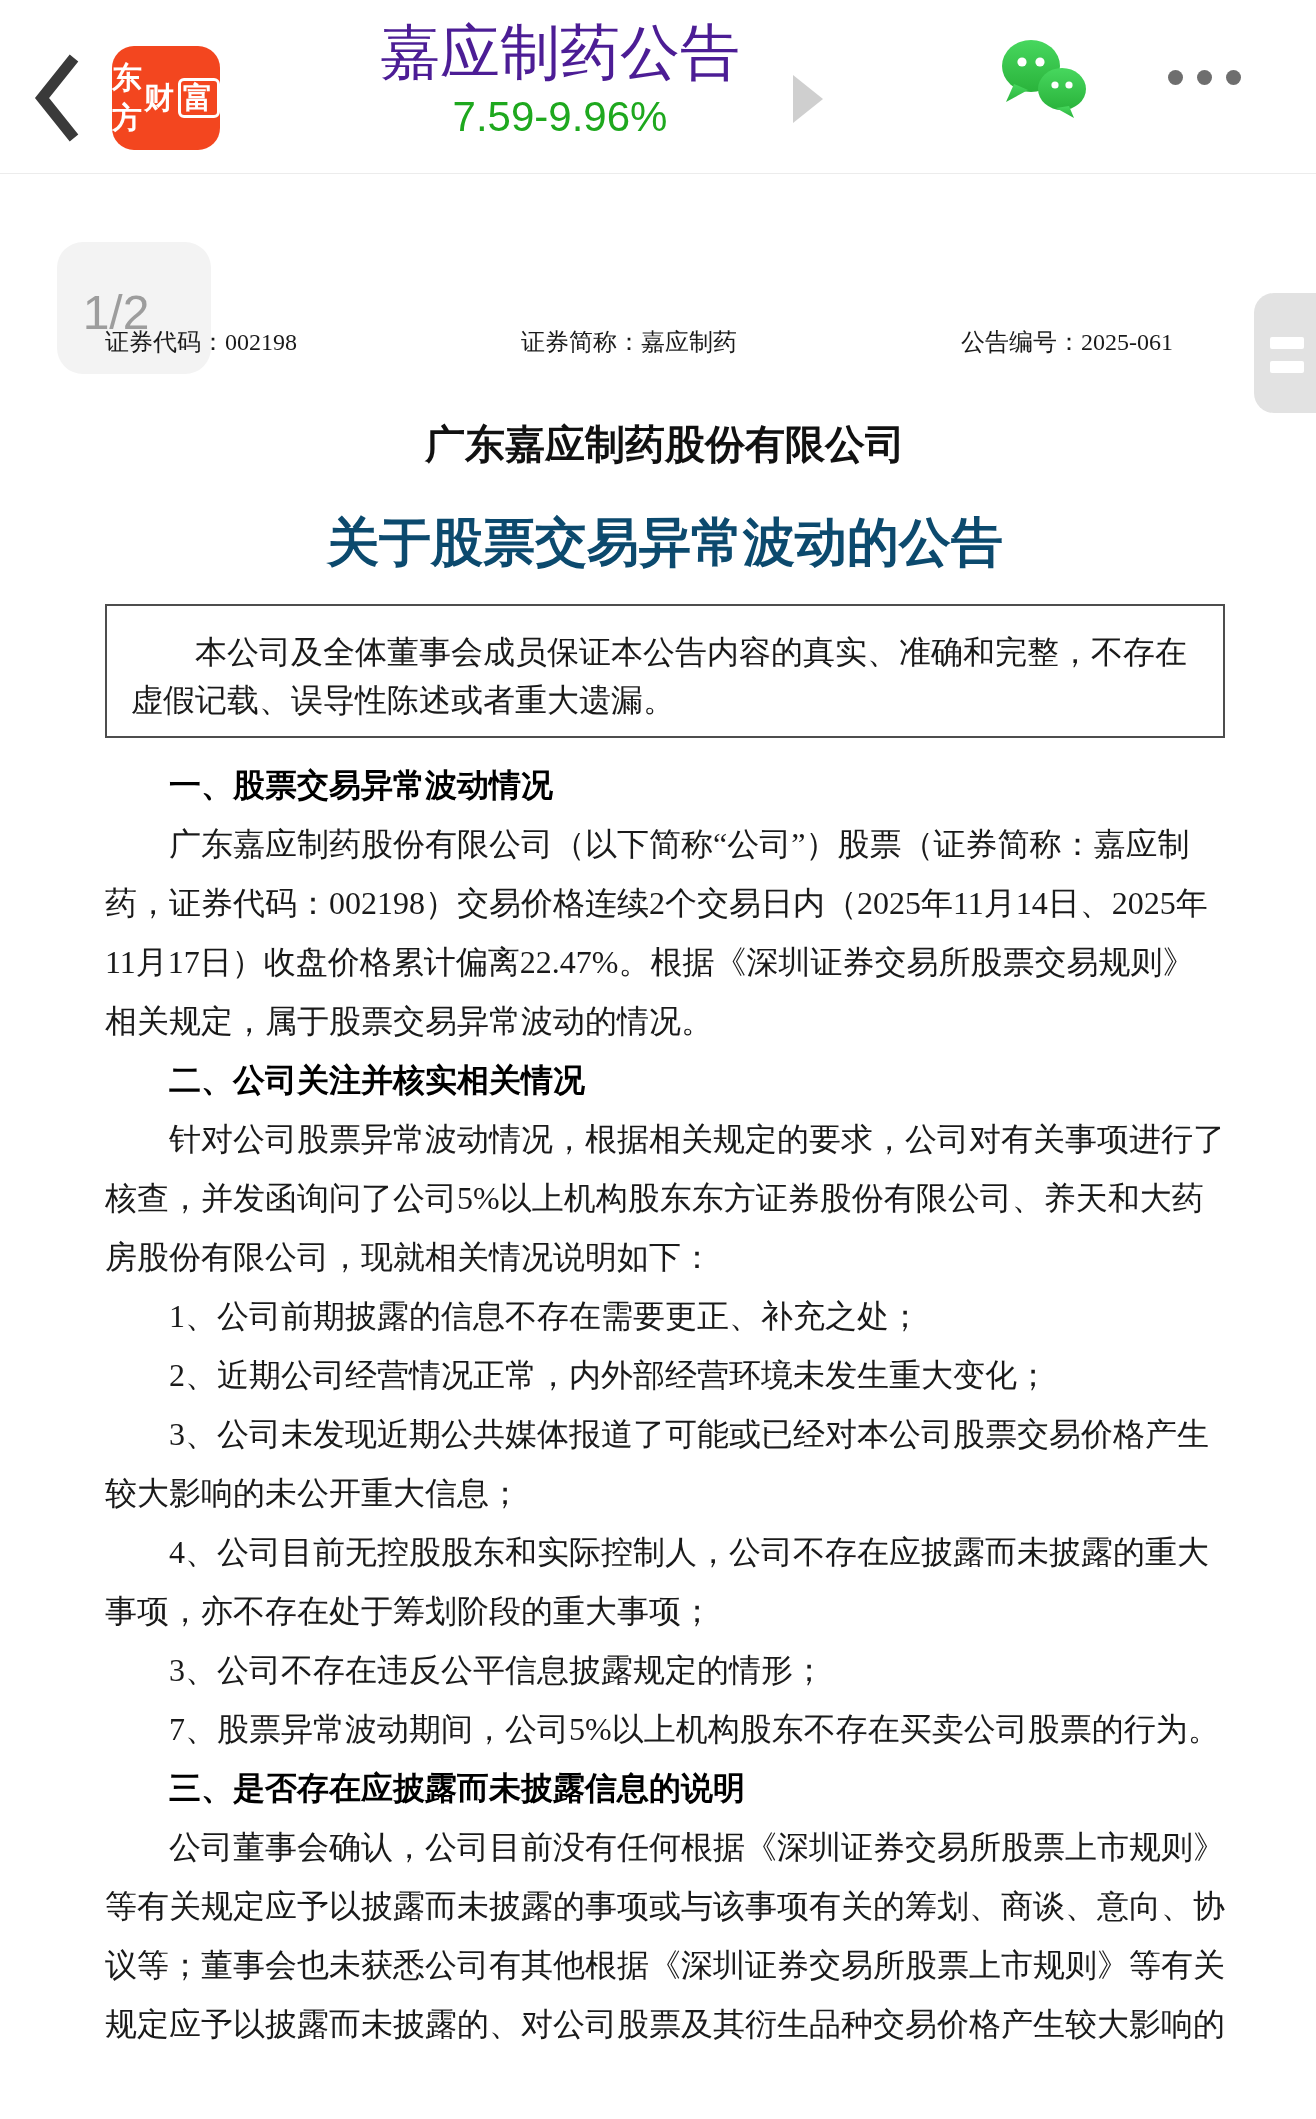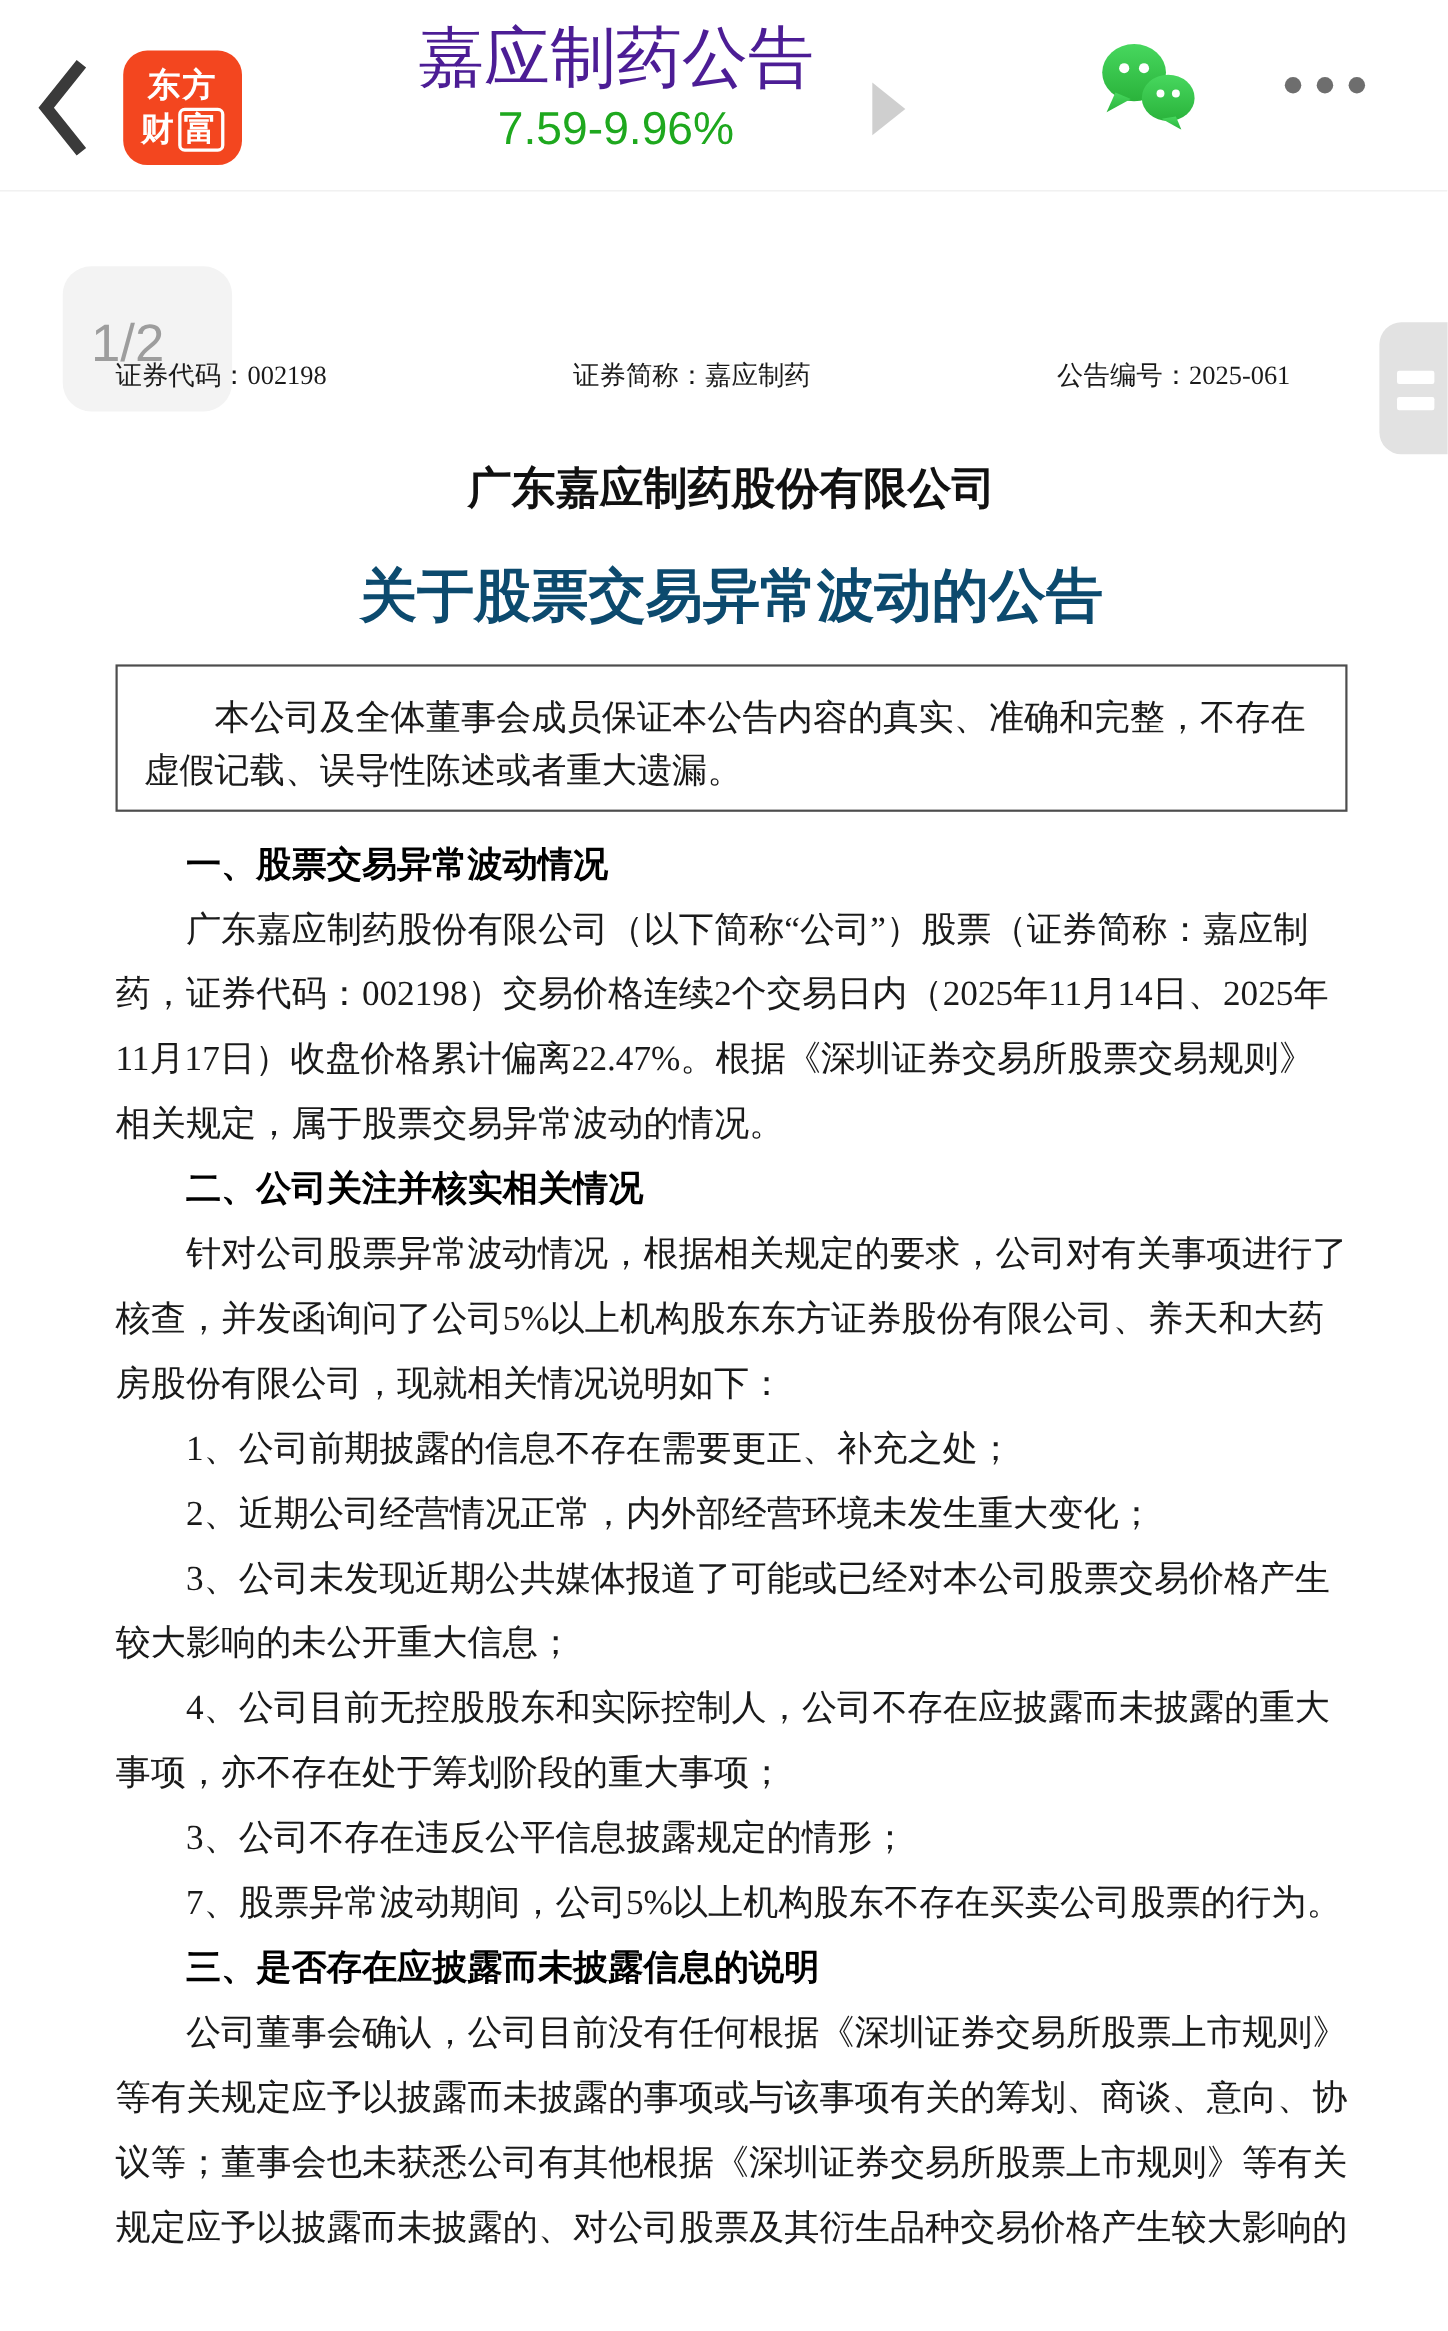--- a/index.html
+++ b/index.html
@@ -8,21 +8,21 @@
 
   
   .app-header {
     position: relative; width: 1316px; height: 174px; background: #ffffff;
     border-bottom: 1px solid #ececec; z-index: 5;
   }
   .back-btn { position: absolute; left: 30px; top: 50px; width: 56px; height: 96px; cursor: pointer; }
   .app-logo {
     position: absolute; left: 112px; top: 46px; width: 108px; height: 104px;
     background: #f3461f; border-radius: 22px; color: #ffffff;
-    display: flex; flex-direction: column; align-items: center; justify-content: center;
+    display: flex; flex-direction: row; align-items: center; justify-content: center;
     font-weight: bold; font-size: 30px; line-height: 40px; letter-spacing: 2px;
   }
   .logo-row { display: flex; align-items: center; }
   .logo-boxed { border: 3px solid #ffffff; border-radius: 6px; padding: 0 2px; margin-left: 2px; line-height: 34px; }
   .title-wrap { position: absolute; left: 0; top: 0; width: 1120px; text-align: center; }
   .doc-title-bar { margin-top: 16px; font-size: 60px; line-height: 74px; color: #4c1d95; font-weight: 500; }
   .price-row { margin-top: 2px; font-size: 42px; line-height: 50px; color: #1ea81e; font-weight: 500; }
   .price-row .chg { }
   .play-icon {
     position: absolute; left: 793px; top: 75px; width: 0; height: 0;

